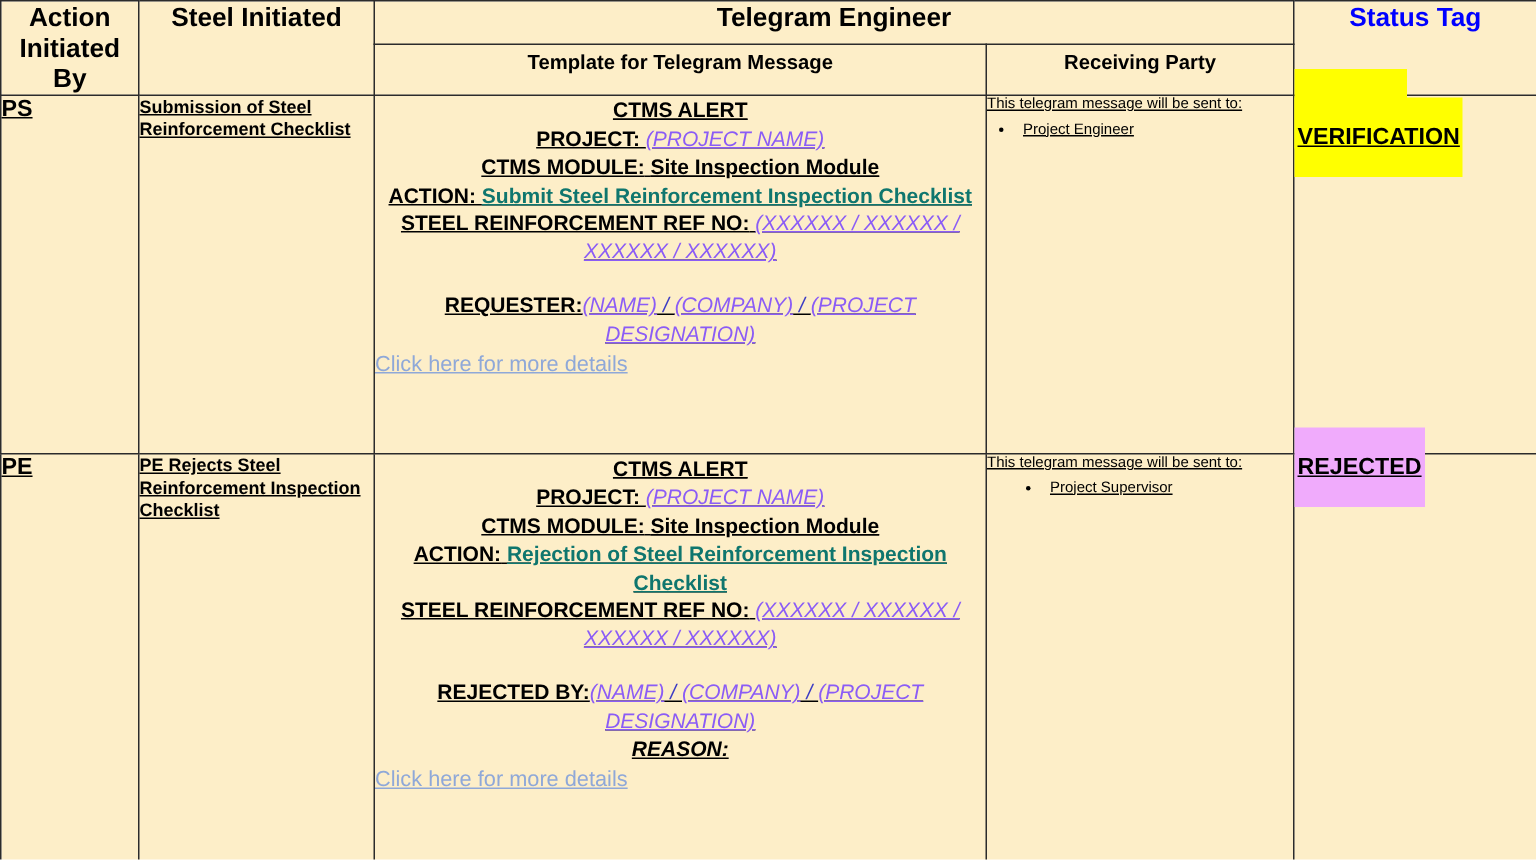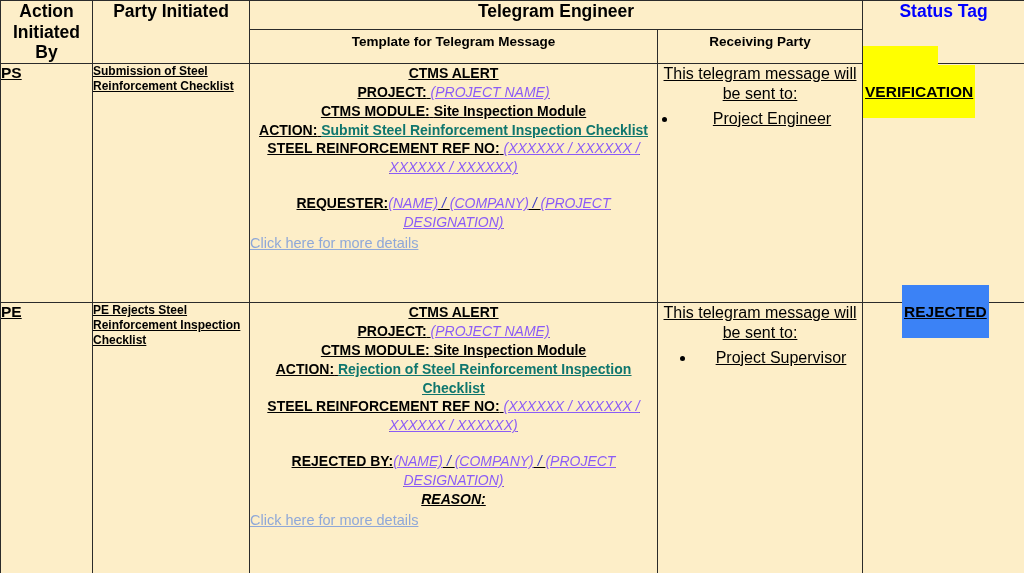--- a/index.html
+++ b/index.html
@@ -81,24 +81,23 @@
     line-height: 1.25;
     padding: 7px 4px 4px 7px;
     margin-left: 48px;
   }
   .cell-msg {
     font-size: 14px;
     line-height: 1.35;
     padding: 6px 5px 4px 7px;
   }
   .cell-recv {
-    font-size: 16px;
+    font-size: 10px;
     line-height: 1.28;
     padding: 7px 6px 4px 10px;
-    text-align: center;
   }
   .cell-status {
     padding: 7px 6px 4px 7px;
   }
 
   
   .ln { margin: 0; text-align: center; }
   .lbl { font-weight: bold; }
   .alert {
     font-weight: bold;
@@ -154,38 +153,38 @@
   .tag {
     font-weight: bold;
     font-size: 15.5px;
     line-height: 1.2;
     display: inline;
     padding: 18px 2px;
     box-decoration-break: clone;
     -webkit-box-decoration-break: clone;
   }
   .tag-pending { background: #ffff00; color: #000000; }
-  .tag-rejected { background: #3b82f6; color: #000000; margin-left: 39px; }
+  .tag-rejected { background: #f0abfc; color: #000000; }
 </style>
 </head>
 <body>
 
 <div class="sheet">
   <table class="matrix">
     <colgroup>
       <col class="c1">
         <col class="c2">
         <col class="c3">
         <col class="c4">
         <col class="c5">
     </colgroup>
     <thead>
       <tr>
         <th class="hd" rowspan="2">Action Initiated By</th>
-        <th class="hd" rowspan="2">Party Initiated</th>
+        <th class="hd" rowspan="2">Steel Initiated</th>
         <th class="hd" colspan="2">Telegram Engineer</th>
         <th class="hd status" rowspan="2">Status Tag</th>
       </tr>
       <tr>
         <th class="hd sub">Template for Telegram Message</th>
         <th class="hd sub">Receiving Party</th>
       </tr>
     </thead>
     <tbody>
 

